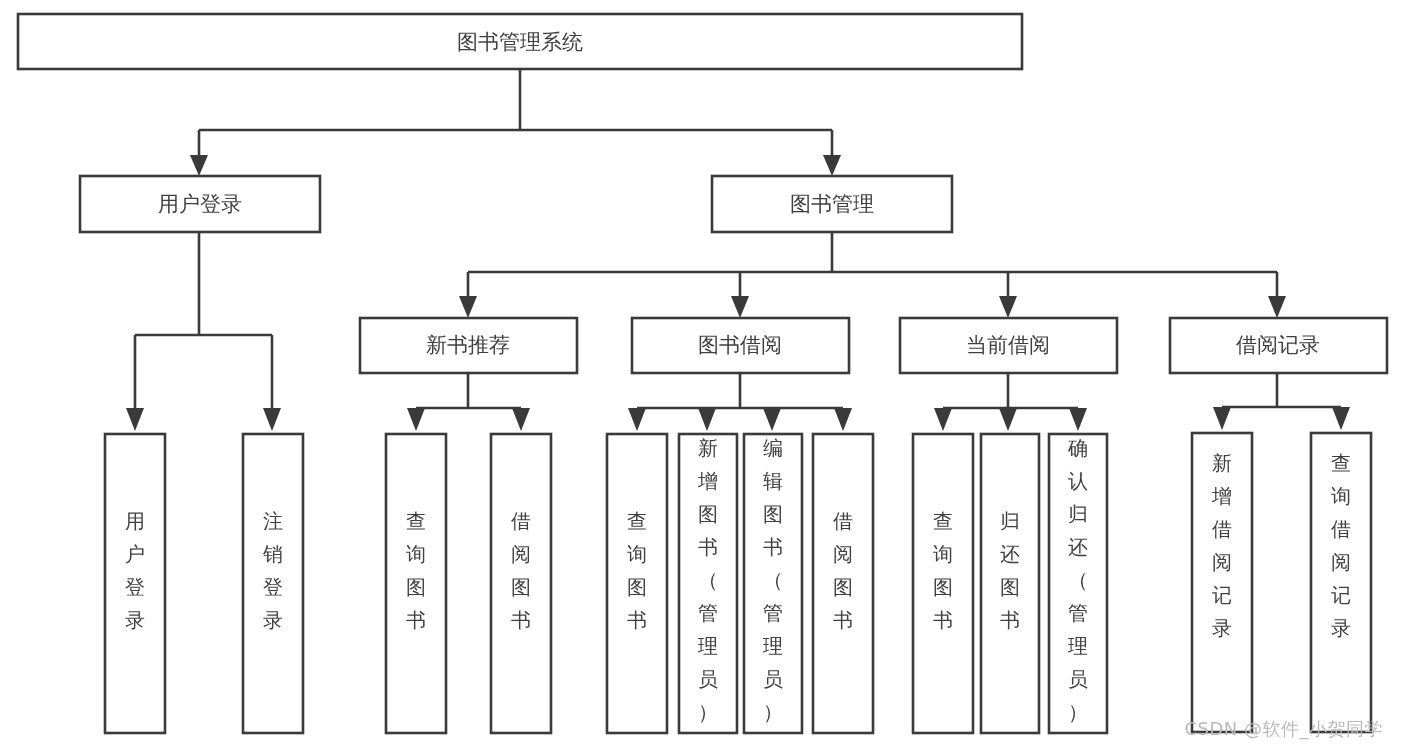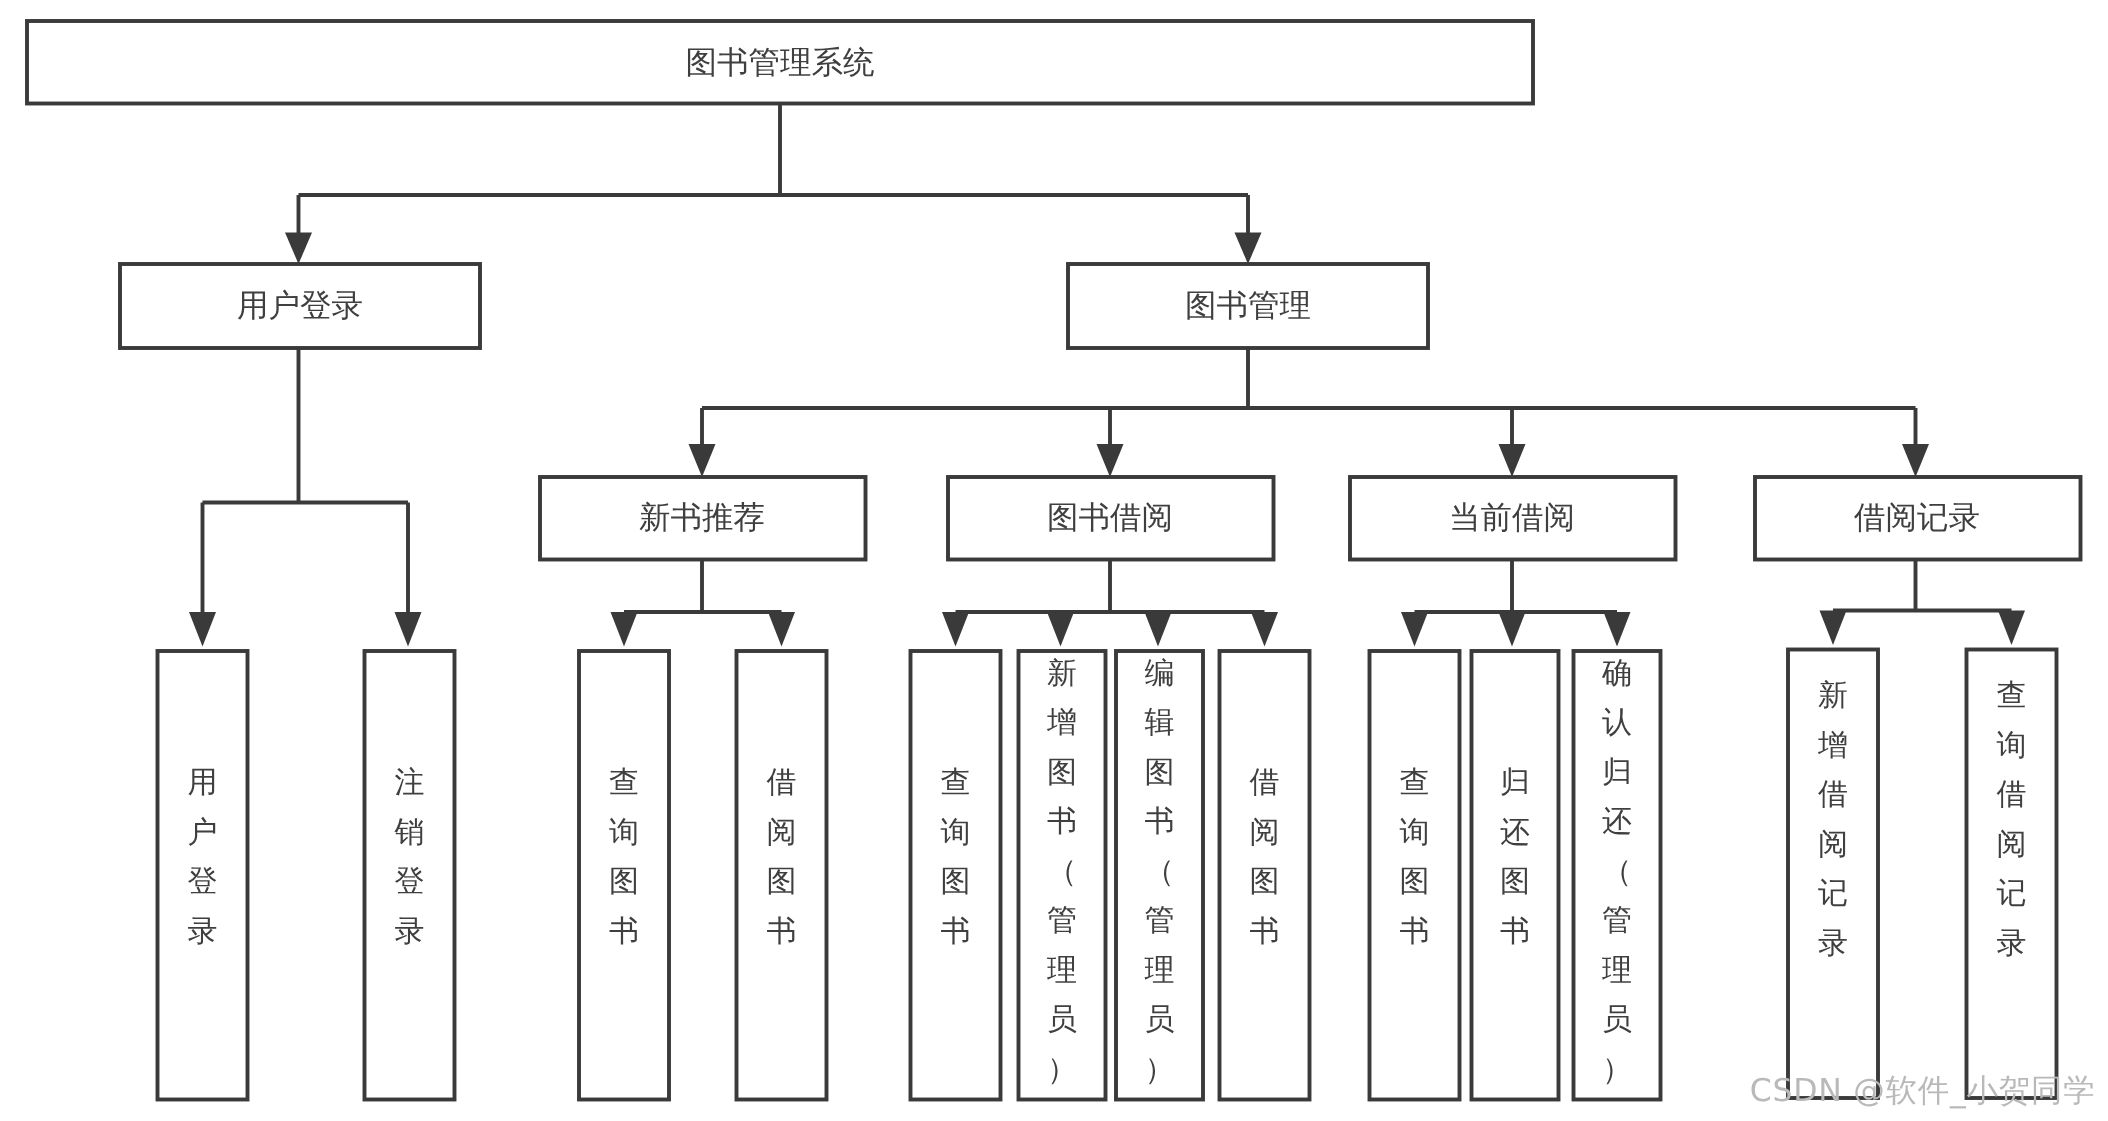--- a/index.html
+++ b/index.html
@@ -50,23 +50,23 @@
     dominant-baseline: middle;
   }
   .leaf-label {
     fill: #3f3f3f;
     font-size: 20px;
     font-family: "DejaVu Sans", "Liberation Sans", sans-serif;
     text-anchor: middle;
   }
   .watermark {
     position: absolute;
-    right: 8px;
+    right: 22px;
     bottom: 6px;
-    font-size: 21px;
+    font-size: 18px;
     color: #b9b9b9;
     font-family: "DejaVu Sans", "Liberation Sans", sans-serif;
     letter-spacing: 0.5px;
     white-space: nowrap;
     pointer-events: none;
   }
 </style>
 </head>
 <body>
 

